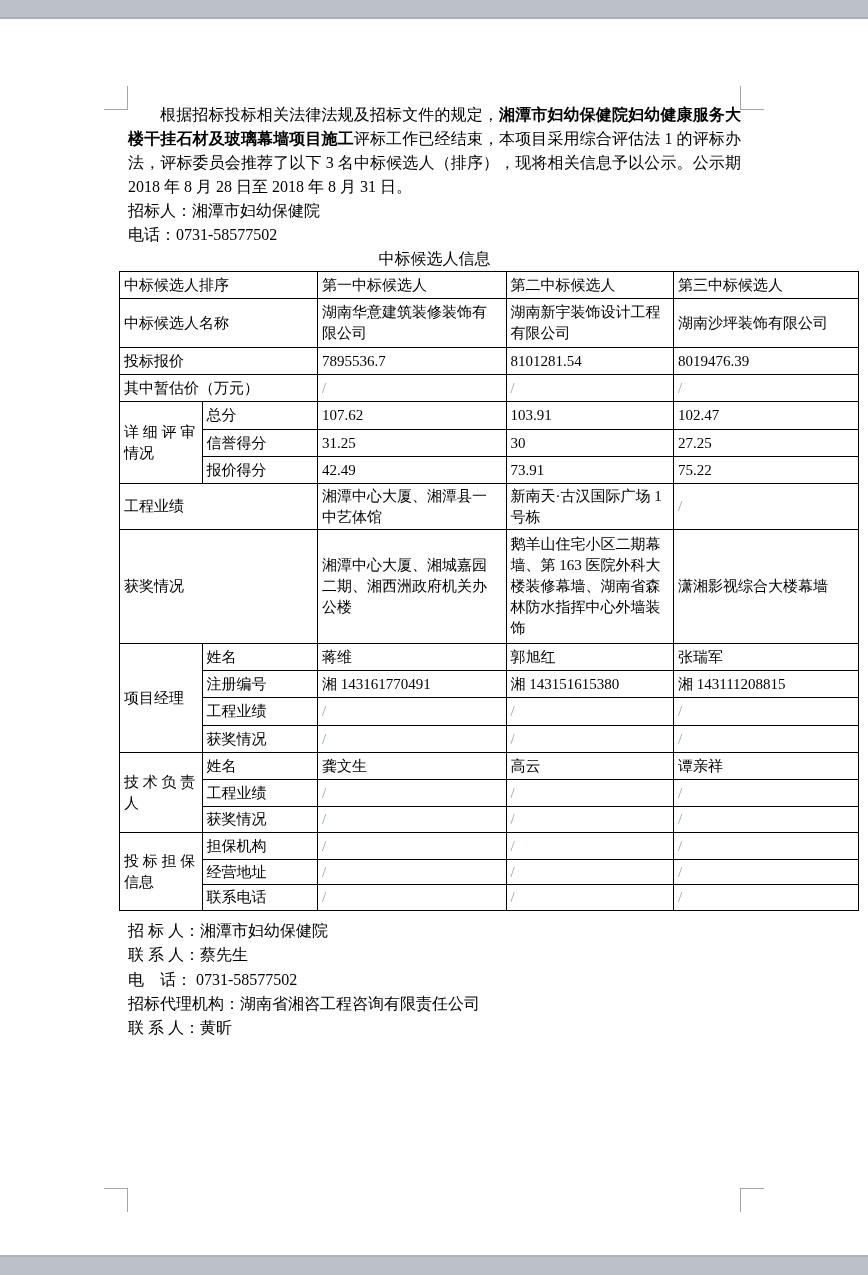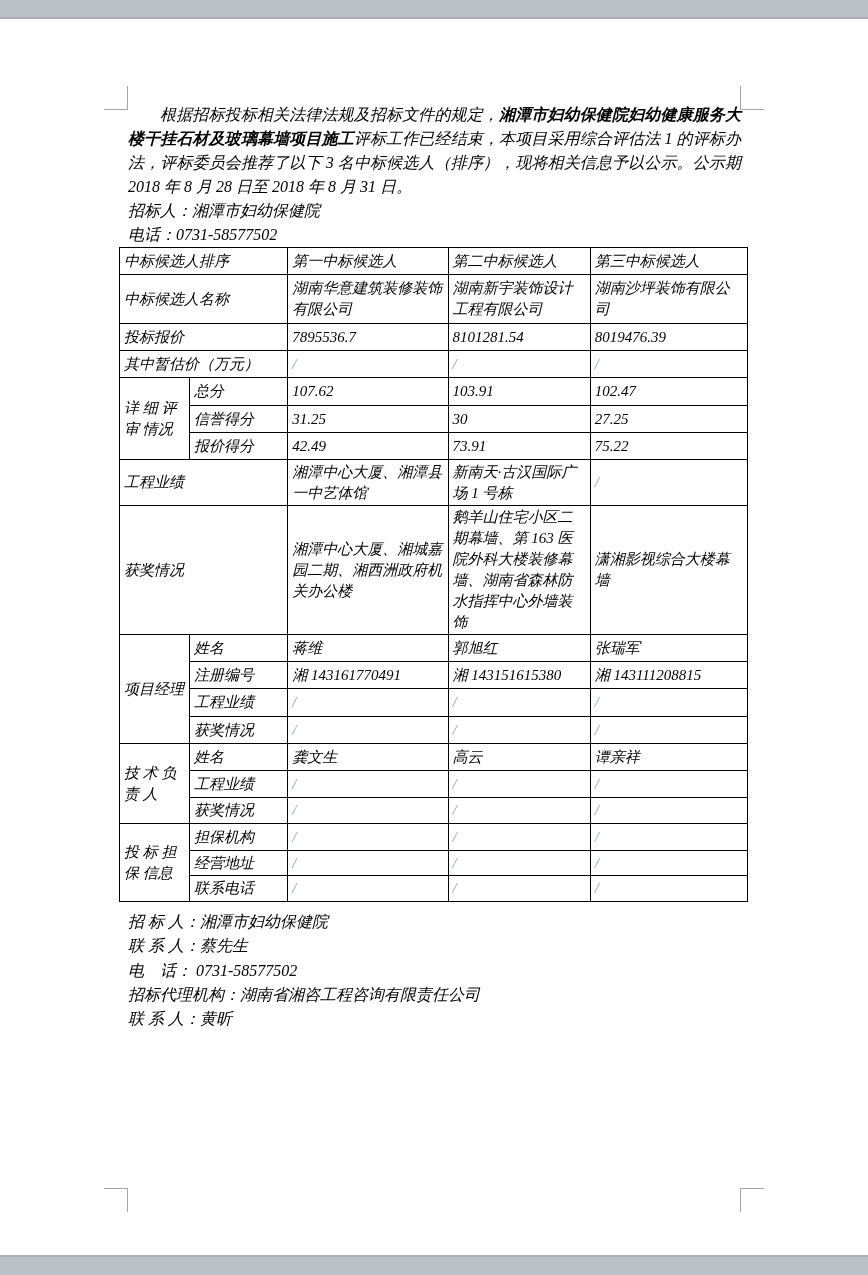--- a/index.html
+++ b/index.html
@@ -18,28 +18,28 @@
   .band-bottom {
     position:absolute; left:0; top:1255px; width:868px; height:20px;
     background:#bcc0c7; border-top:2px solid #aeb2b9;
   }
   .mark { position:absolute; width:24px; height:24px; border:0 solid #a6a6a6; }
   .mark-tl { left:104px; top:86px;  border-right-width:1px; border-bottom-width:1px; }
   .mark-tr { left:740px; top:86px;  border-left-width:1px;  border-bottom-width:1px; }
   .mark-bl { left:104px; top:1188px; border-right-width:1px; border-top-width:1px; }
   .mark-br { left:740px; top:1188px; border-left-width:1px;  border-top-width:1px; }
 
-  .content { position:absolute; left:128px; top:103px; width:613px; font-size:16px; line-height:24px;font-style:italic; }
+  .content { position:absolute; left:128px; top:103px; width:613px; font-size:16px; line-height:24px; }
   .intro { text-align:justify; text-indent:32px; }
   .intro .b { font-weight:bold; }
   .tbl-title { text-align:center; height:24px; overflow:hidden; }
 
   table.main {
     border-collapse:collapse; table-layout:fixed;
-    width:629px; margin-left:-9px;
+    width:740px; margin-left:-9px;
     font-size:15px;
   }
   table.main td {
     border:1px solid #000;
     padding:1px 4px;
     vertical-align:middle;
     line-height:21px;
     overflow:hidden;
     word-break:break-all;
   }
@@ -60,20 +60,21 @@
 <div class="mark mark-bl"></div>
 <div class="mark mark-br"></div>
 
 <div class="content">
 
   <p class="intro"><span>根据招标投标相关法律法规及招标文件的规定，</span><span class="b">湘潭市妇幼保健院妇幼健康服务大楼干挂石材及玻璃幕墙项目施工</span><span>评标工作已经结束，本项目采用综合评估法 1 的评标办法，评标委员会推荐了以下 3 名中标候选人（排序），现将相关信息予以公示。公示期 2018 年 8 月 28 日至 2018 年 8 月 31 日。</span></p>
 
   <div class="info-line">招标人：湘潭市妇幼保健院</div>
   <div class="info-line">电话：0731-58577502</div>
 
+  <div class="tbl-title">中标候选人信息</div>
 
   <table class="main">
     <colgroup>
       <col style="width:70px">
         <col style="width:98px">
         <col style="width:160px">
         <col style="width:142px">
         <col style="width:157px">
     </colgroup>
     <tbody>

